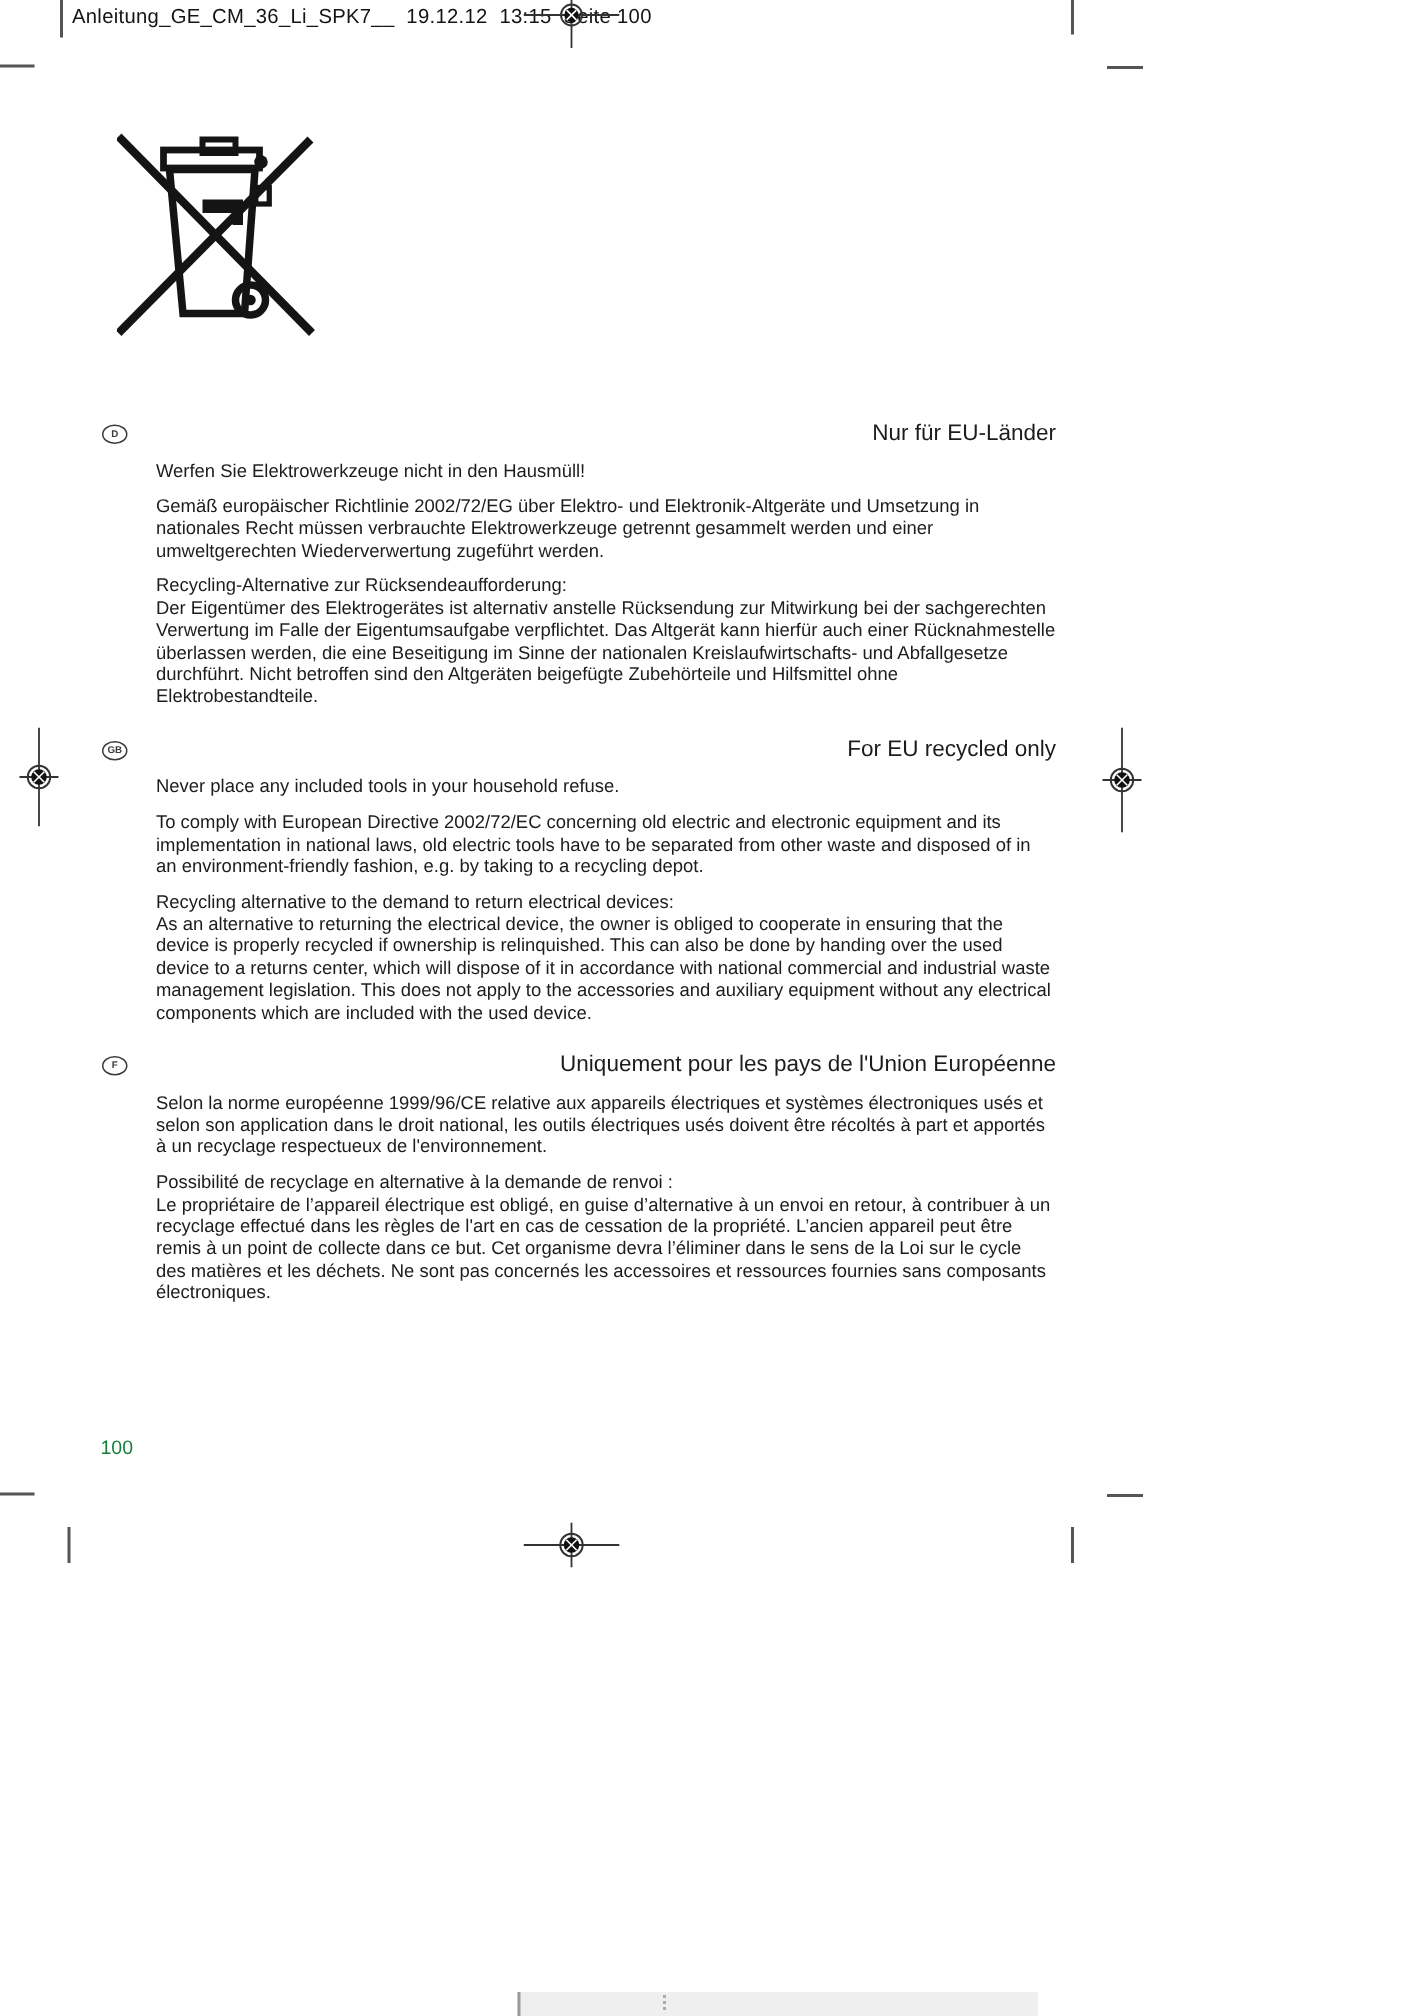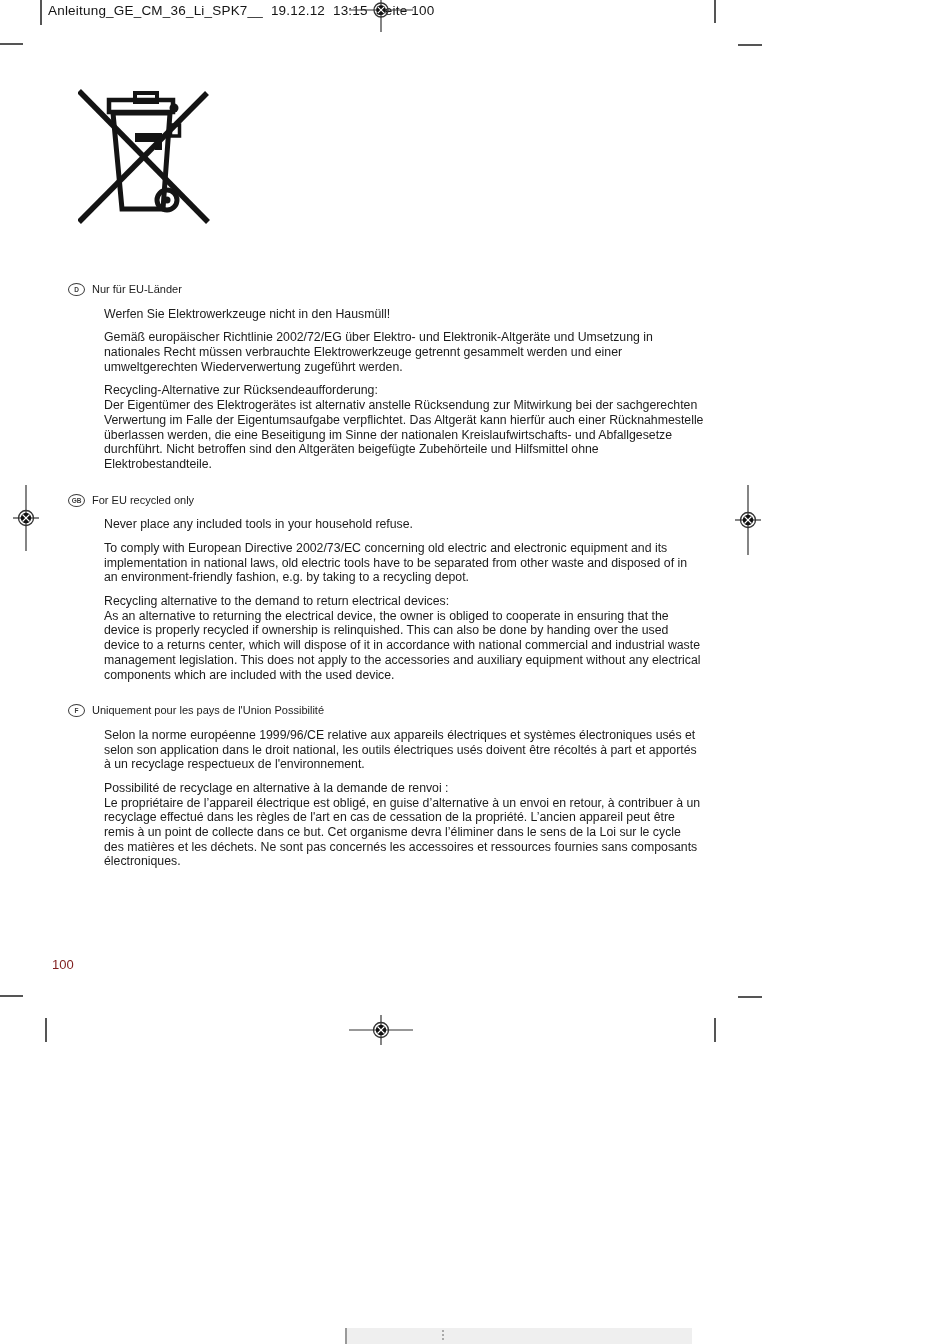--- a/index.html
+++ b/index.html
@@ -25,28 +25,28 @@
   .content{position:absolute;left:68px;top:282px;width:636px;}
   .lang-section{display:flex;margin:0 0 21px 0;}
   .badge-col{flex:0 0 24px;padding-top:1px;}
   .lang-badge{
     display:flex;align-items:center;justify-content:center;
     width:15px;height:11px;border:1px solid #3a3a3a;border-radius:50%;
     font-size:6.5px;font-weight:bold;color:#3a3a3a;box-shadow:inset 0 0 0 1px #fff;
   }
   .sec-body{flex:1 1 auto;width:600px;}
   .sec-title{
-    font-size:11px;font-weight:normal;margin:0 0 10px 0;line-height:14.6px;
+    font-size:15px;font-weight:normal;margin:0 0 10px 0;line-height:14.6px;text-align:right;
   }
   .sec-body p{
     font-size:12.3px;line-height:14.7px;margin:0 0 9px 12px;white-space:pre-line;
   }
   .sec-body p:last-child{margin-bottom:0;}
   
-  .page-number{position:absolute;left:52px;top:957px;font-size:13px;color:#7f1d1d;}
+  .page-number{position:absolute;left:67px;top:957px;font-size:13px;color:#15803d;}
   
   .bottom-bar{
     position:absolute;left:345px;top:1328px;width:345px;height:16px;
     background:#efefef;border-left:2px solid #9a9a9a;
   }
   .bottom-bar-dots{
     position:absolute;left:95px;top:2px;width:2px;height:10px;
     background:repeating-linear-gradient(#aaa 0 2px,#efefef 2px 4px);
   }
 </style>
@@ -138,32 +138,32 @@
     </div>
   </section>
 
   <section class="lang-section">
     <div class="badge-col">
       <span class="lang-badge">GB</span>
     </div>
     <div class="sec-body">
       <h2 class="sec-title">For EU recycled only</h2>
       <p>Never place any included tools in your household refuse.</p>
-      <p>To comply with European Directive 2002/73/EC concerning old electric and electronic equipment and its implementation in national laws, old electric tools have to be separated from other waste and disposed of in an environment-friendly fashion, e.g. by taking to a recycling depot.</p>
+      <p>To comply with European Directive 2002/72/EC concerning old electric and electronic equipment and its implementation in national laws, old electric tools have to be separated from other waste and disposed of in an environment-friendly fashion, e.g. by taking to a recycling depot.</p>
       <p>Recycling alternative to the demand to return electrical devices:
 As an alternative to returning the electrical device, the owner is obliged to cooperate in ensuring that the device is properly recycled if ownership is relinquished. This can also be done by handing over the used device to a returns center, which will dispose of it in accordance with national commercial and industrial waste management legislation. This does not apply to the accessories and auxiliary equipment without any electrical components which are included with the used device.</p>
     </div>
   </section>
 
   <section class="lang-section">
     <div class="badge-col">
       <span class="lang-badge">F</span>
     </div>
     <div class="sec-body">
-      <h2 class="sec-title">Uniquement pour les pays de l'Union Possibilité</h2>
+      <h2 class="sec-title">Uniquement pour les pays de l'Union Européenne</h2>
       <p>Selon la norme européenne 1999/96/CE relative aux appareils électriques et systèmes électroniques usés et selon son application dans le droit national, les outils électriques usés doivent être récoltés à part et apportés à un recyclage respectueux de l'environnement.</p>
       <p>Possibilité de recyclage en alternative à la demande de renvoi :
 Le propriétaire de l’appareil électrique est obligé, en guise d’alternative à un envoi en retour, à contribuer à un recyclage effectué dans les règles de l'art en cas de cessation de la propriété. L’ancien appareil peut être remis à un point de collecte dans ce but. Cet organisme devra l’éliminer dans le sens de la Loi sur le cycle des matières et les déchets. Ne sont pas concernés les accessoires et ressources fournies sans composants électroniques.</p>
     </div>
   </section>
 
 </div>
 
 <div class="page-number">100</div>
 

